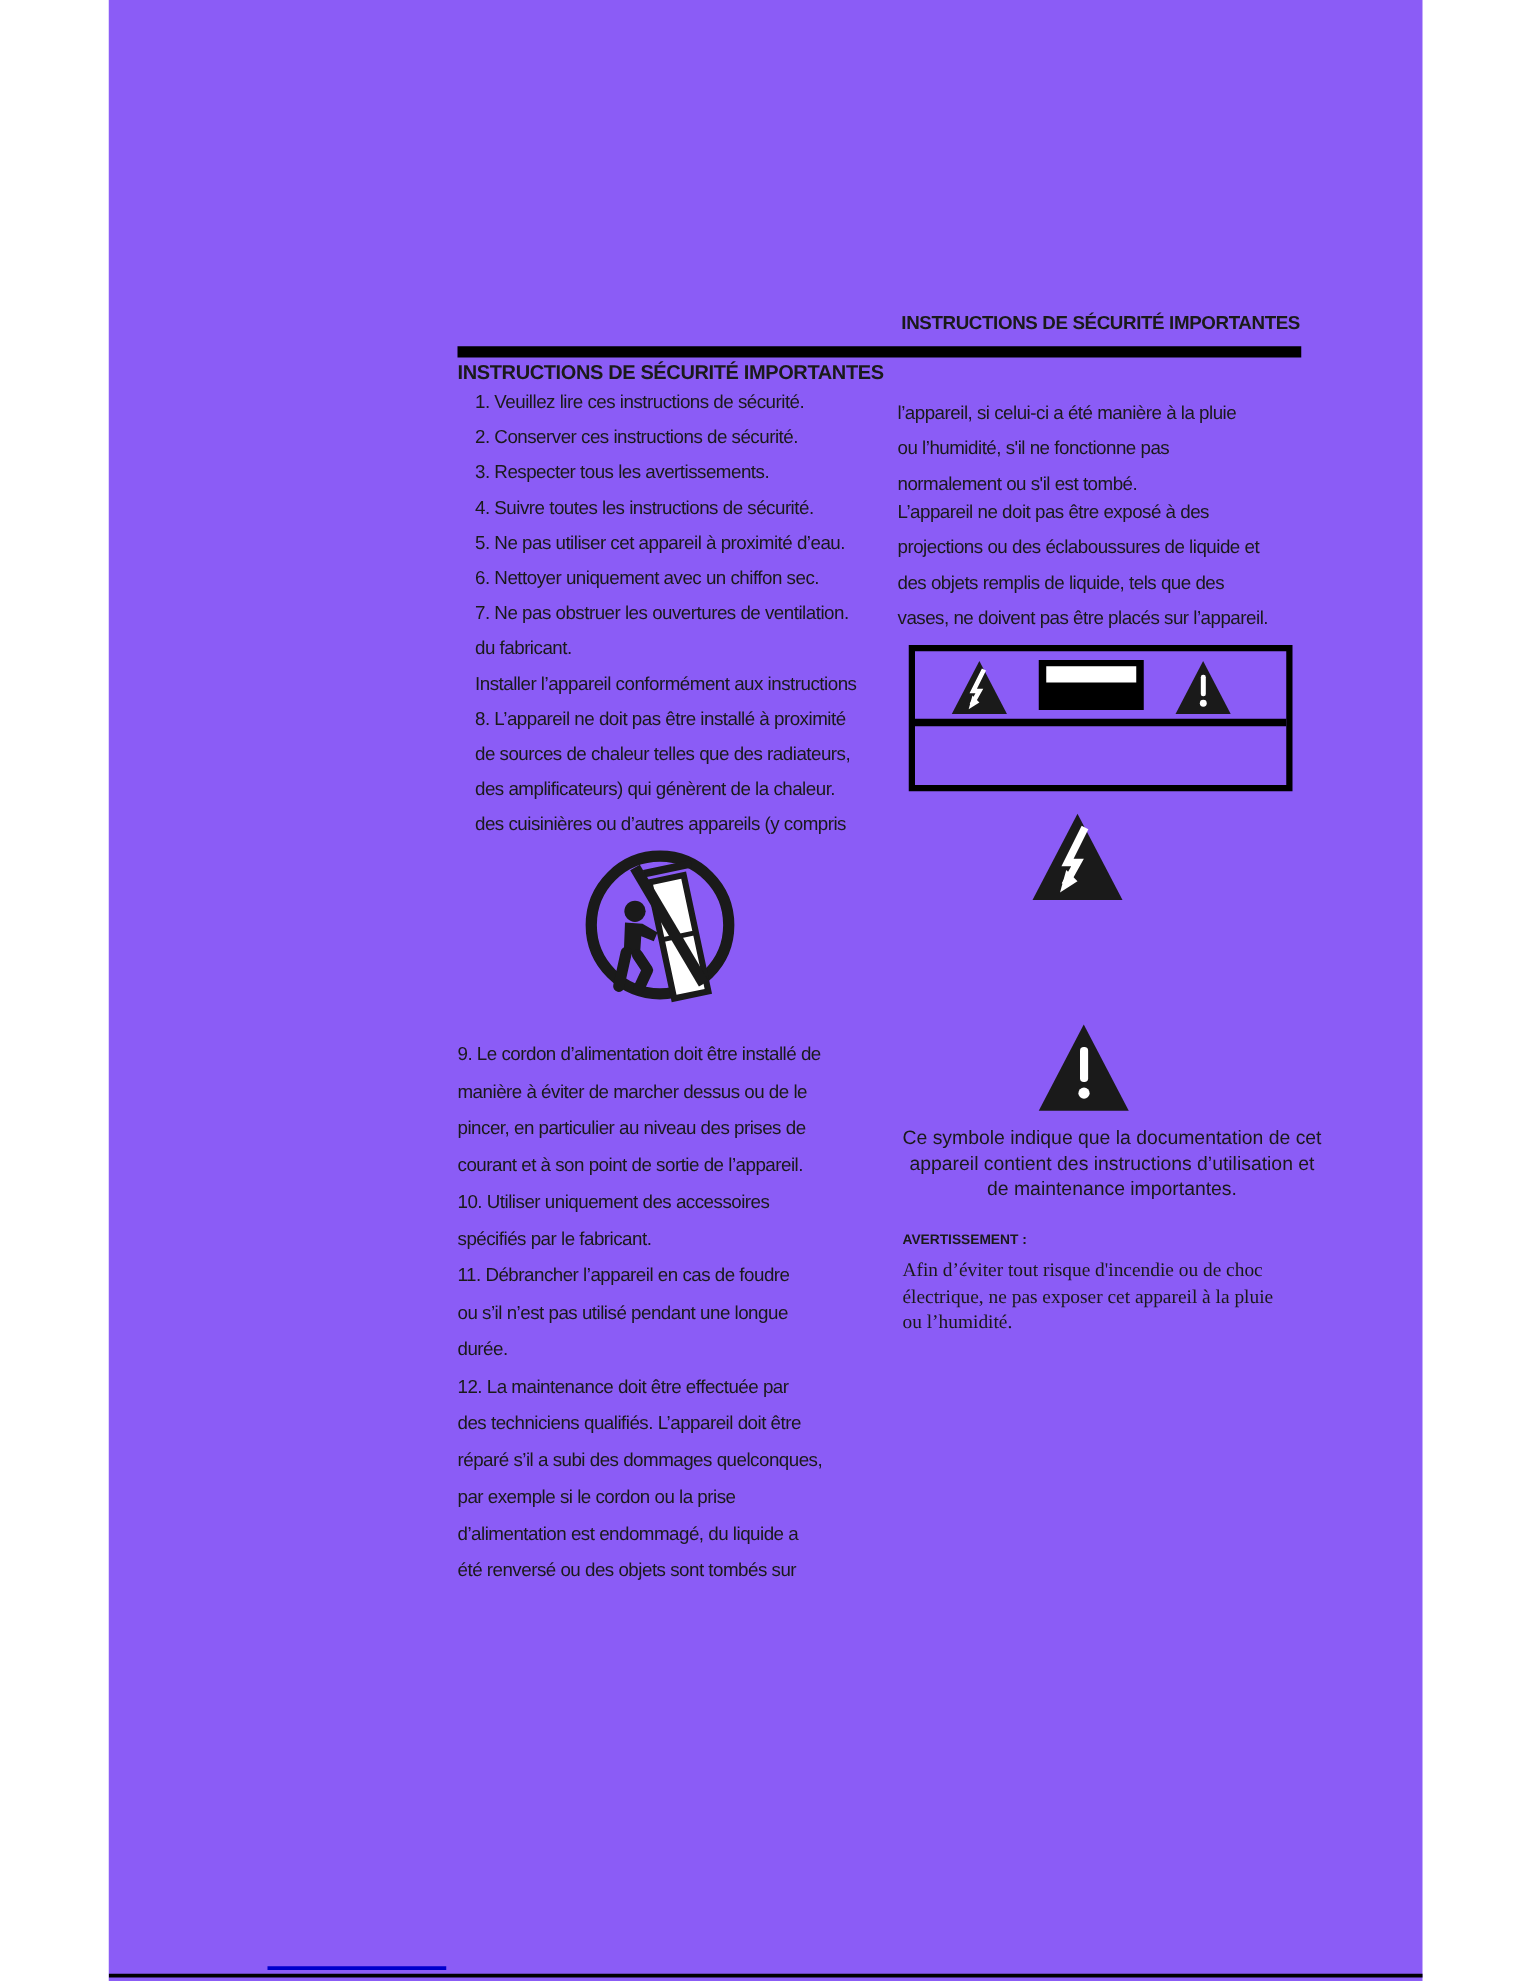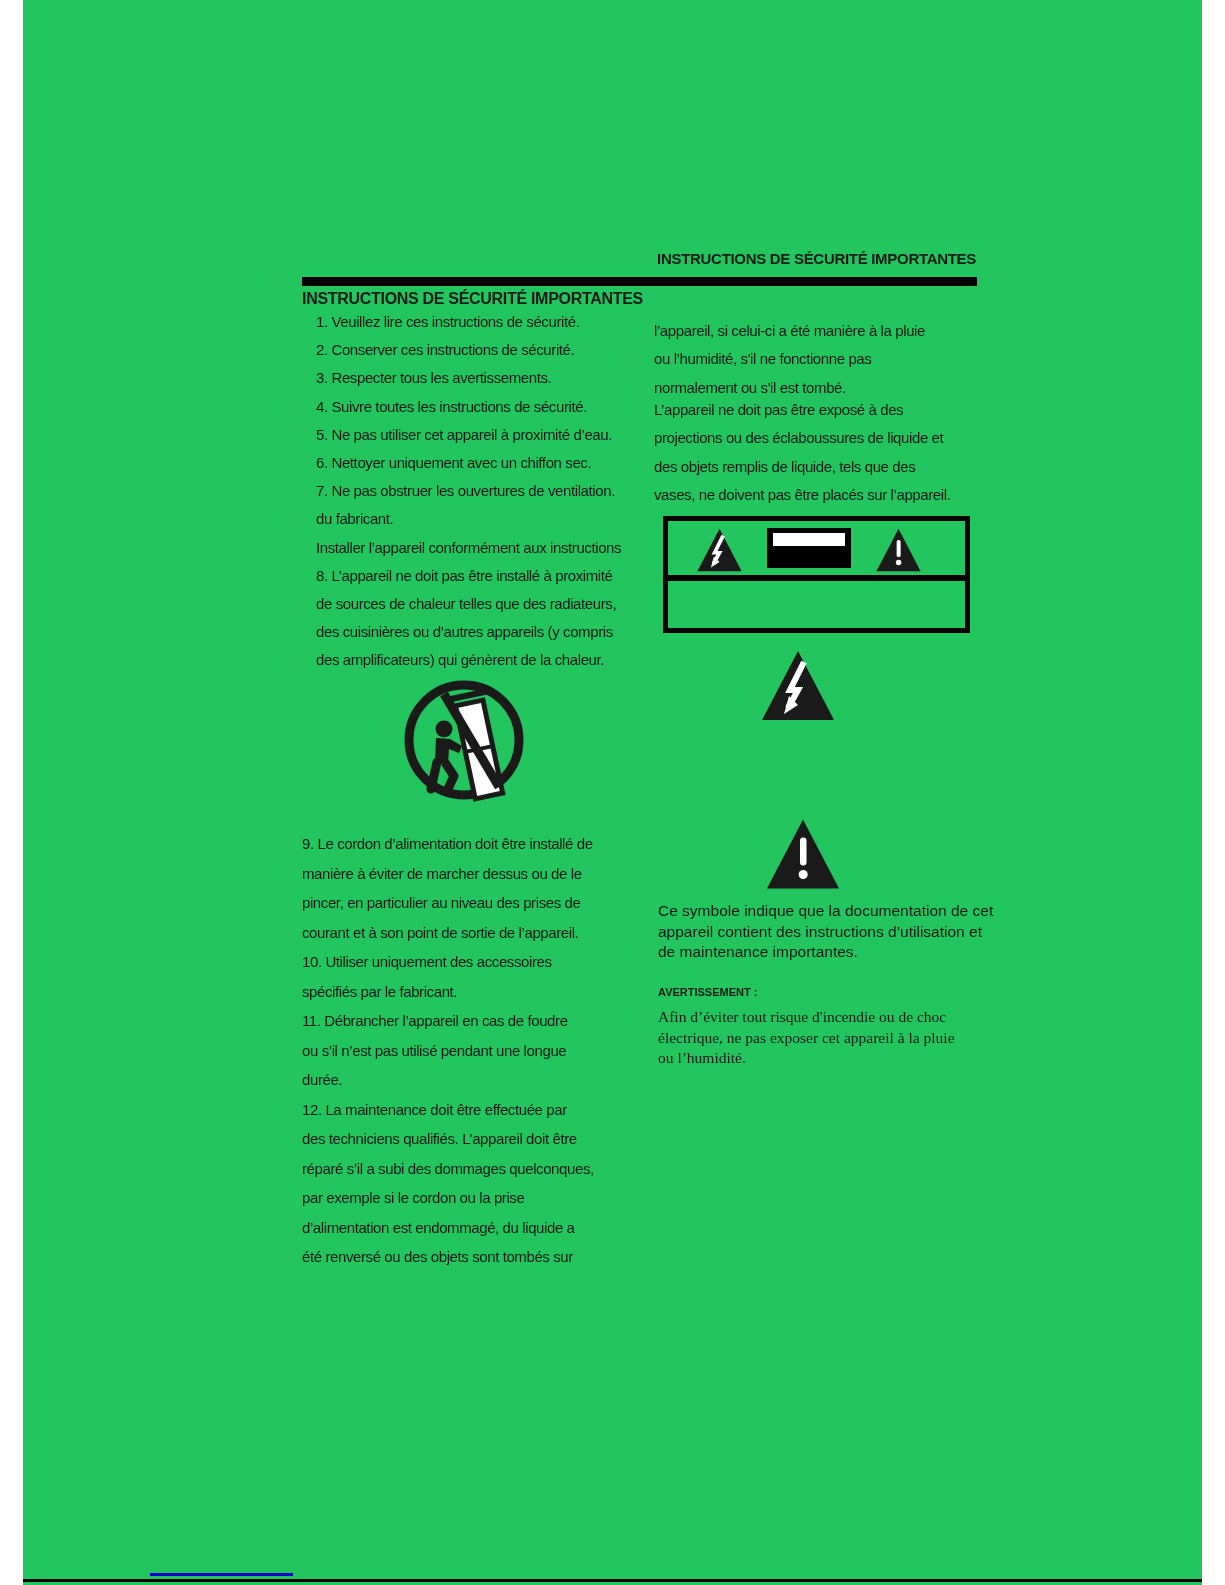--- a/index.html
+++ b/index.html
@@ -1,19 +1,19 @@
 <!DOCTYPE html>
 <html style="--ink: #1a1a1a; --rule: #000000; --blue: #0000cc;"><head>
 <meta charset="utf-8">
 <style>
   :root { --ink:#1a1a1a; --rule:#000000; --blue:#0000cc; }
   html,body { margin:0; padding:0; background:#ffffff; }
   .page {
-    position:relative; width:1179px; height:1585px; margin:0 auto;
-    background:#22c55e; overflow:hidden; color:var(--ink);
+    position:relative; width:1051px; height:1585px; margin:0 auto;
+    background:#8b5cf6; overflow:hidden; color:var(--ink);
     font-family:"Liberation Sans", sans-serif;
   }
   .abs { position:absolute; }
 
   .hdr {
     left:279px; top:250px; width:674px; text-align:right;
     font-weight:700; font-size:15px; letter-spacing:-0.3px; white-space:nowrap;
   }
   .bar { left:279px; top:277px; width:675px; height:9px; background:var(--rule); }
   .heading {
@@ -22,21 +22,21 @@
   }
 
   .linecol { font-size:15px; letter-spacing:-0.4px; white-space:nowrap; }
   .p1 { left:279px; top:308px; line-height:28.2px;margin-left:14px; }
   .p2 { left:279px; top:829px; line-height:29.5px; }
   .ra { left:631px; top:317px; line-height:28.4px; }
   .rb { left:631px; top:396px; line-height:28.4px; }
 
   .note { font-size:15.5px; line-height:20.5px; letter-spacing:0; white-space:nowrap; }
   .note1 { left:635px; top:742px; }
-  .note2 { left:635px; top:901px; }
+  .note2 { left:635px; top:901px;text-align:center; }
   .wh { left:635px; top:986px; font-weight:700; font-size:11px; white-space:nowrap; }
   .wl { left:635px; top:1007px;font-family:Liberation Serif, serif; }
 
   .cart { left:378px; top:677px; width:126px; height:126px; }
 
   .wbox {
     left:640px; top:516px; width:307px; height:117px;
     border:5px solid var(--rule); box-sizing:border-box;
   }
   .wbox .ico { position:absolute; }
@@ -69,22 +69,22 @@
       <div class="ln">2. Conserver ces instructions de sécurité.</div>
       <div class="ln">3. Respecter tous les avertissements.</div>
       <div class="ln">4. Suivre toutes les instructions de sécurité.</div>
       <div class="ln">5. Ne pas utiliser cet appareil à proximité d’eau.</div>
       <div class="ln">6. Nettoyer uniquement avec un chiffon sec.</div>
       <div class="ln">7. Ne pas obstruer les ouvertures de ventilation.</div>
       <div class="ln">du fabricant.</div>
       <div class="ln">Installer l’appareil conformément aux instructions</div>
       <div class="ln">8. L’appareil ne doit pas être installé à proximité</div>
       <div class="ln">de sources de chaleur telles que des radiateurs,</div>
+      <div class="ln">des amplificateurs) qui génèrent de la chaleur.</div>
       <div class="ln">des cuisinières ou d’autres appareils (y compris</div>
-      <div class="ln">des amplificateurs) qui génèrent de la chaleur.</div>
     </div>
 
   <span class="abs cart">
     <svg width="126" height="126" viewBox="0 0 126 126" style="color:var(--ink)">
       <circle cx="63" cy="63" r="55" fill="none" stroke="currentColor" stroke-width="9"></circle>
       <line x1="50" y1="22" x2="88" y2="14" stroke="currentColor" stroke-width="6"></line>
       <g transform="rotate(-12 78 72)">
         <rect x="64" y="25" width="28" height="95" fill="#ffffff" stroke="currentColor" stroke-width="5"></rect>
         <line x1="64" y1="72" x2="92" y2="72" stroke="currentColor" stroke-width="4"></line>
       </g>

